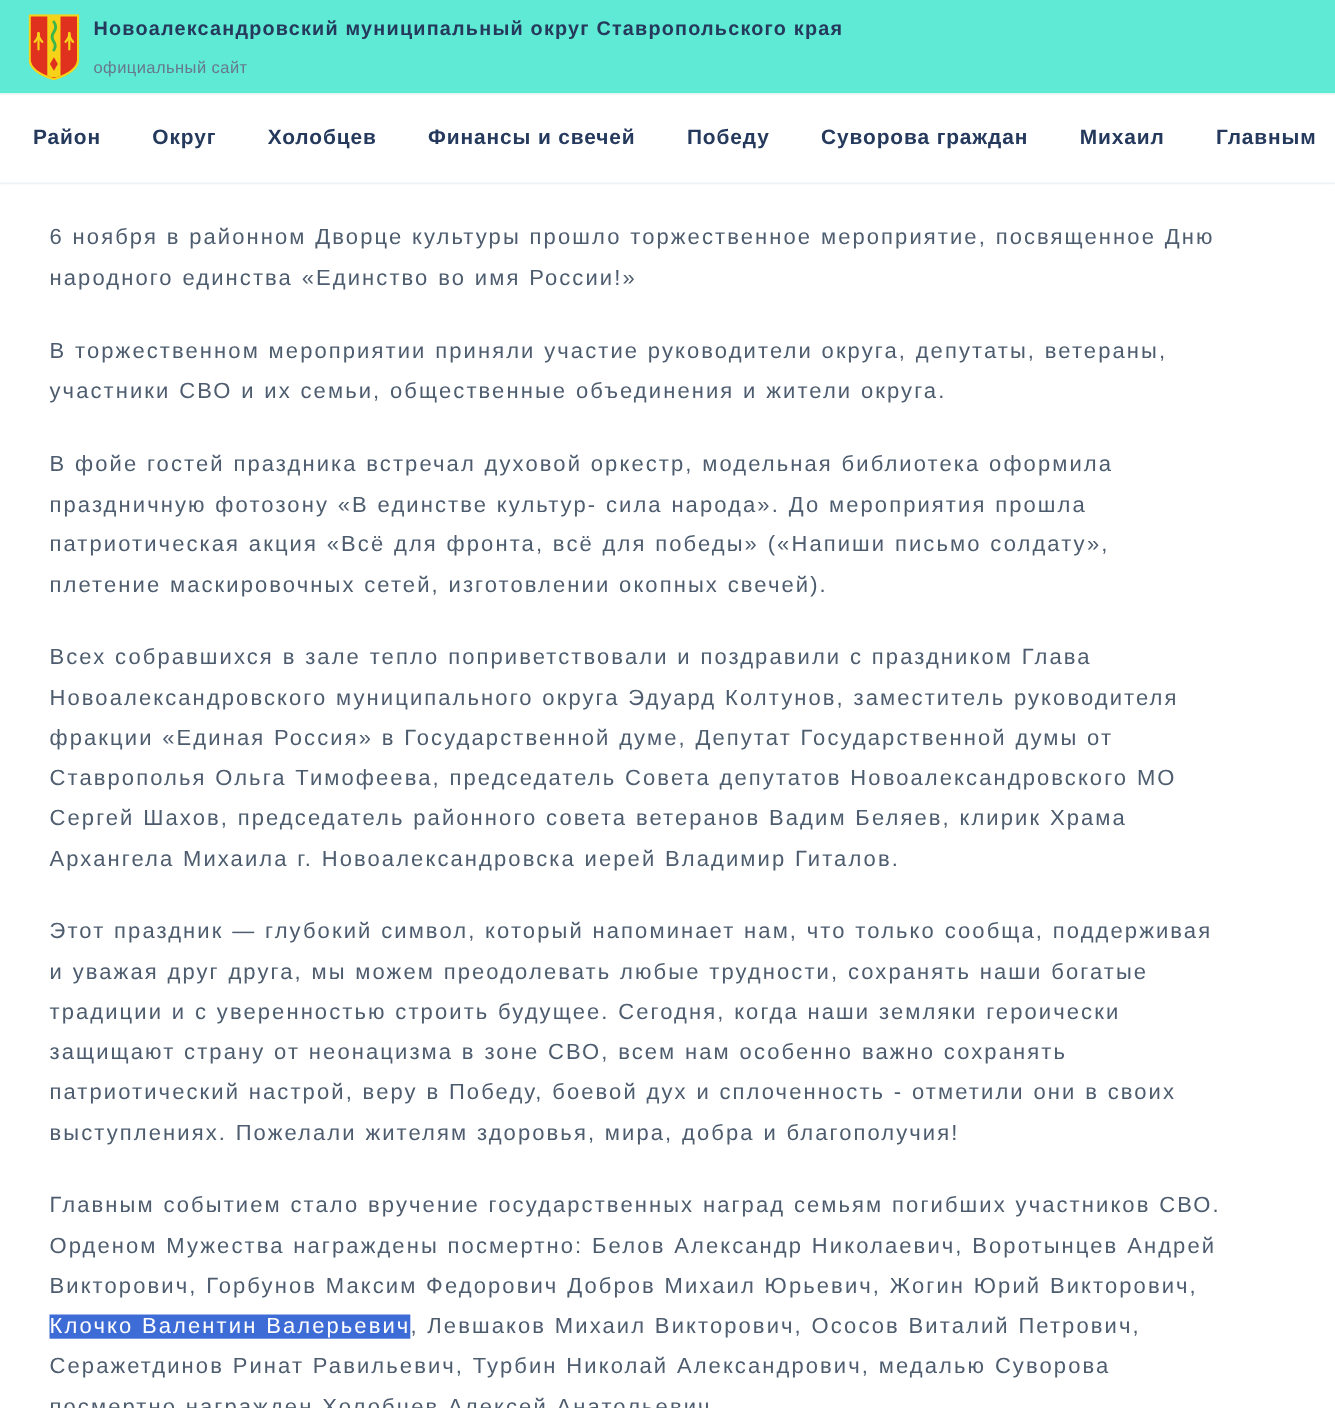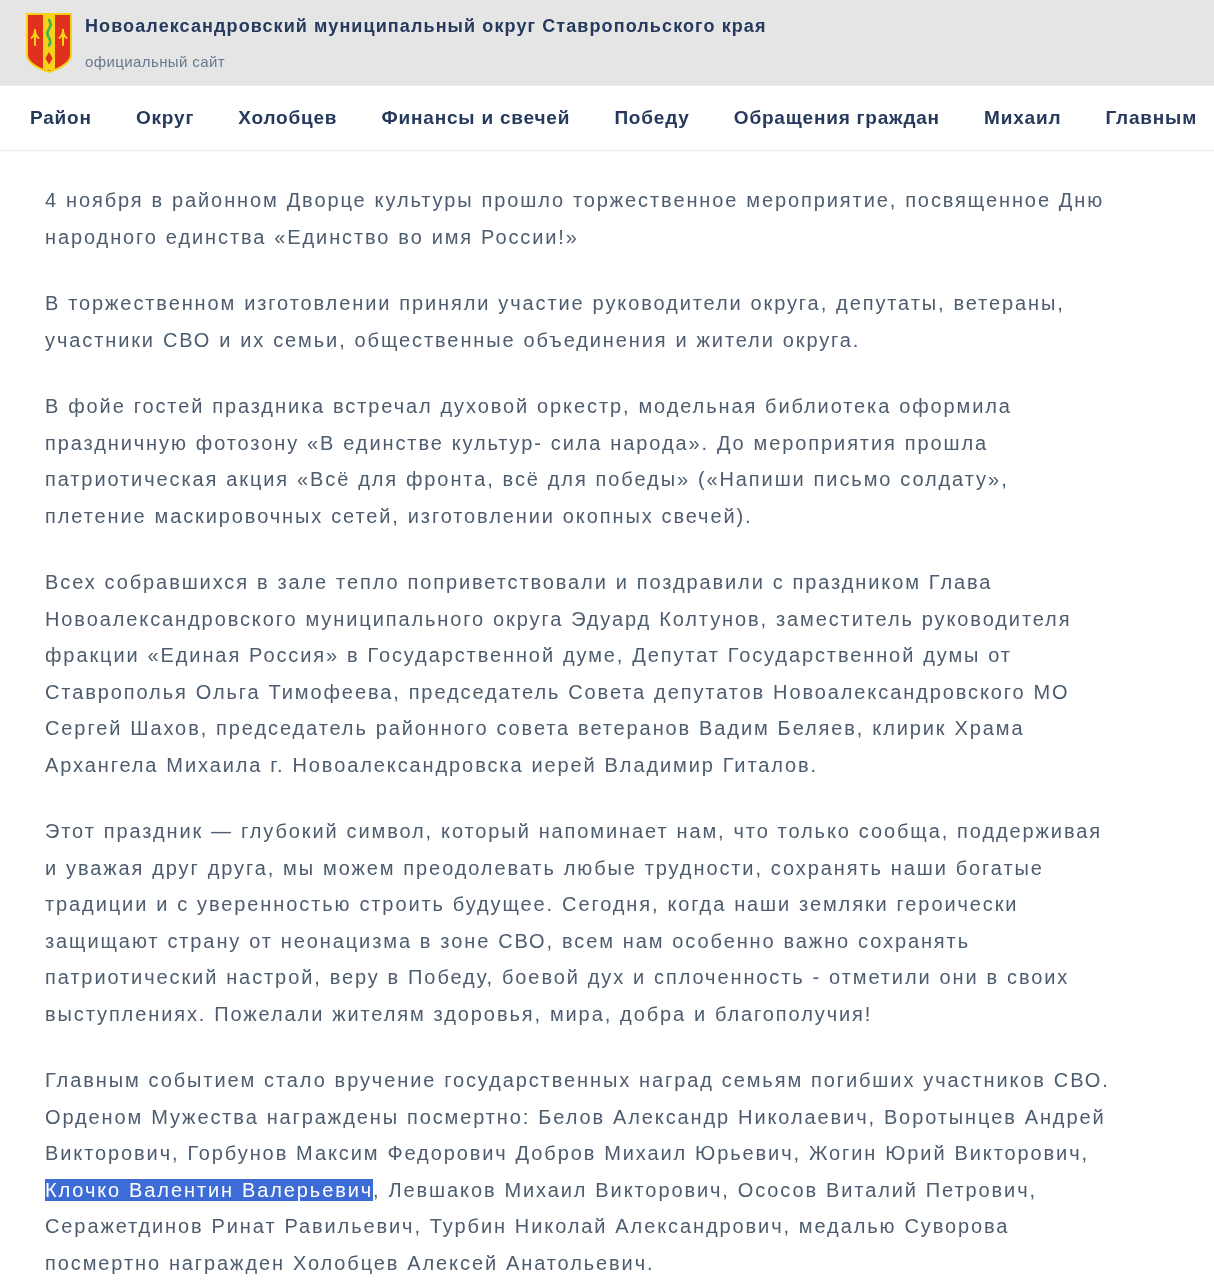--- a/index.html
+++ b/index.html
@@ -12,21 +12,21 @@
     font-family: "Liberation Sans", sans-serif;
     color: #4d5c6e;
   }
 
   
   .site-header {
     display: flex;
     align-items: center;
     gap: 13px;
     padding: 13px 10px 12px 26px;
-    background: #e5e5e5;
+    background: #5eead4;
   }
   .logo-wrap {
     width: 46px;
     height: 60px;
     flex: 0 0 auto;
     cursor: pointer;
   }
   .titles { display: flex; flex-direction: column; }
   .site-title {
     font-size: 18px;
@@ -37,21 +37,21 @@
   }
   .site-subtitle {
     font-size: 15px;
     letter-spacing: 0.4px;
     color: #68788c;
     margin-top: 16px;
   }
 
   
   .main-nav {
-    height: 66px;
+    height: 82px;
     display: flex;
     align-items: center;
     justify-content: space-between;
     padding: 0 17px 0 30px;
     border-top: 1px solid #eceff2;
     border-bottom: 1px solid #e9edf1;
     background: #ffffff;
     box-shadow: 0 1px 2px rgba(40,60,90,0.04);
   }
   .main-nav a {
@@ -107,25 +107,25 @@
     <div class="site-subtitle">официальный сайт</div>
   </div>
 </header>
 
 <nav class="main-nav">
   <a href="#">Район</a>
   <a href="#">Округ</a>
   <a href="#">Холобцев</a>
   <a href="#">Финансы и свечей</a>
   <a href="#">Победу</a>
-  <a href="#">Обращения граждан</a>
+  <a href="#">Суворова граждан</a>
   <a href="#">Михаил</a>
   <a href="#">Главным</a>
 </nav>
 
 <main class="article">
-  <p>4 ноября в районном Дворце культуры прошло торжественное мероприятие, посвященное Дню народного единства «Единство во имя России!»</p>
-  <p>В торжественном изготовлении приняли участие руководители округа, депутаты, ветераны, участники СВО и их семьи, общественные объединения и жители округа.</p>
+  <p>6 ноября в районном Дворце культуры прошло торжественное мероприятие, посвященное Дню народного единства «Единство во имя России!»</p>
+  <p>В торжественном мероприятии приняли участие руководители округа, депутаты, ветераны, участники СВО и их семьи, общественные объединения и жители округа.</p>
   <p>В фойе гостей праздника встречал духовой оркестр, модельная библиотека оформила праздничную фотозону «В единстве культур- сила народа». До мероприятия прошла патриотическая акция «Всё для фронта, всё для победы» («Напиши письмо солдату», плетение маскировочных сетей, изготовлении окопных свечей).</p>
   <p>Всех собравшихся в зале тепло поприветствовали и поздравили с праздником Глава Новоалександровского муниципального округа Эдуард Колтунов, заместитель руководителя фракции «Единая Россия» в Государственной думе, Депутат Государственной думы от Ставрополья Ольга Тимофеева, председатель Совета депутатов Новоалександровского МО Сергей Шахов, председатель районного совета ветеранов Вадим Беляев, клирик Храма Архангела Михаила г. Новоалександровска иерей Владимир Гиталов.</p>
   <p>Этот праздник — глубокий символ, который напоминает нам, что только сообща, поддерживая и уважая друг друга, мы можем преодолевать любые трудности, сохранять наши богатые традиции и с уверенностью строить будущее. Сегодня, когда наши земляки героически защищают страну от неонацизма в зоне СВО, всем нам особенно важно сохранять патриотический настрой, веру в Победу, боевой дух и сплоченность - отметили они в своих выступлениях. Пожелали жителям здоровья, мира, добра и благополучия!</p>
   <p><span>Главным событием стало вручение государственных наград семьям погибших участников СВО. Орденом Мужества награждены посмертно: Белов Александр Николаевич, Воротынцев Андрей Викторович, Горбунов Максим Федорович Добров Михаил Юрьевич, Жогин Юрий Викторович, </span><span class="selection">Клочко Валентин Валерьевич</span><span>, Левшаков Михаил Викторович, Ососов Виталий Петрович, Серажетдинов Ринат Равильевич, Турбин Николай Александрович, медалью Суворова посмертно награжден Холобцев Алексей Анатольевич.</span></p>
 </main>
 
 </body></html>

